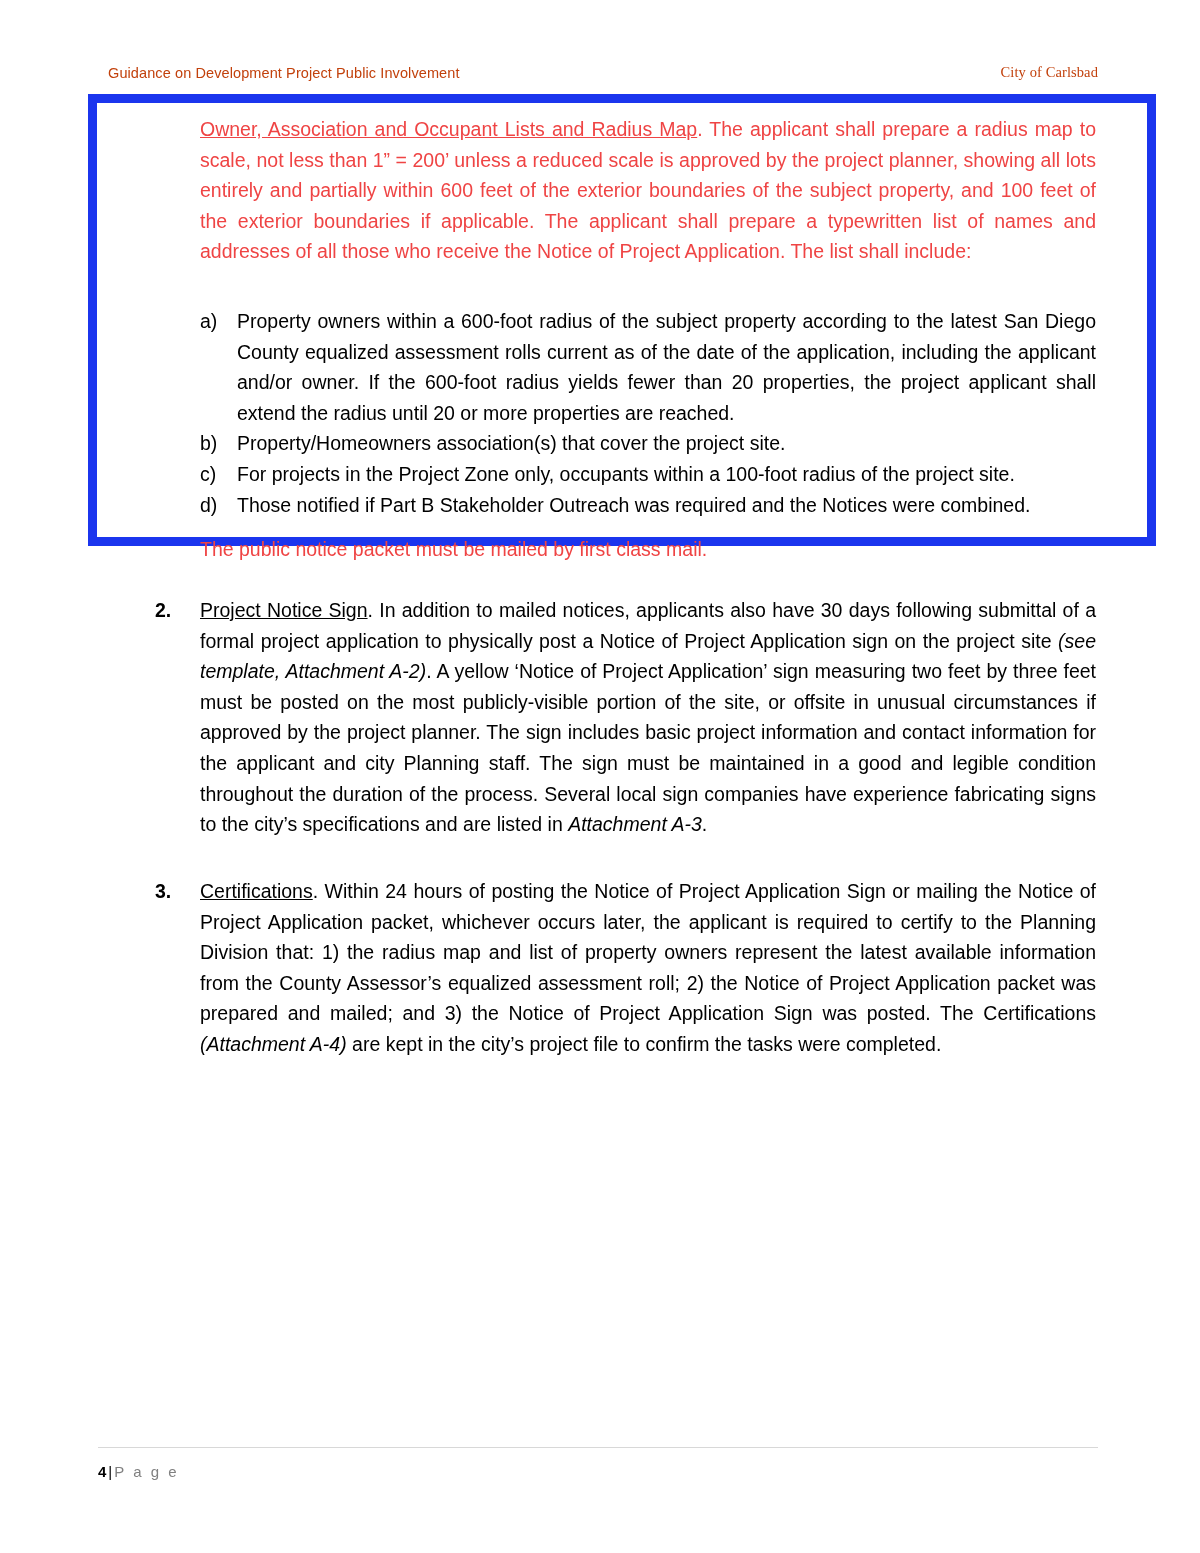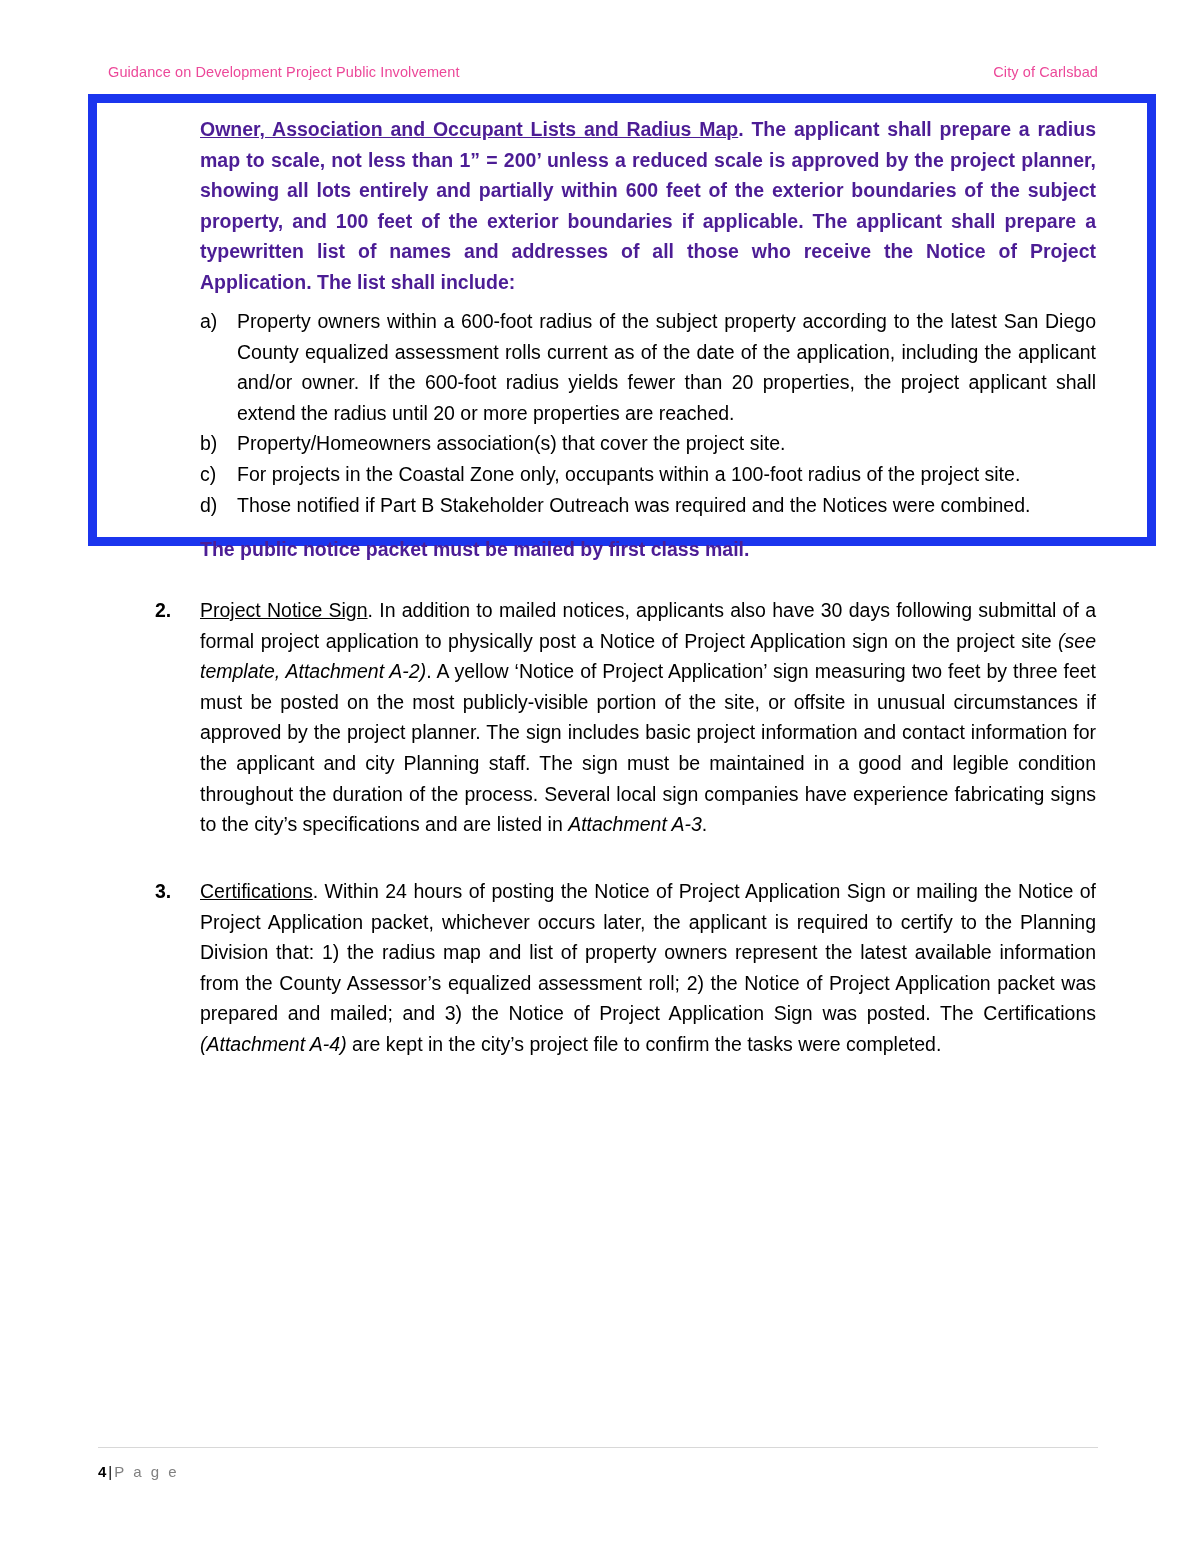--- a/index.html
+++ b/index.html
@@ -23,27 +23,27 @@
   
   .doc-header {
     position: absolute;
     left: 108px;
     top: 64px;
     width: 990px;
     display: flex;
     justify-content: space-between;
     align-items: flex-end;
     font-size: 14.5px;
-    color: #ec4899;
+    color: #c2410c;
     letter-spacing: 0.1px;
     padding-bottom: 18px;
     border-bottom: 1.5px solid #d8d8d8;
   }
   .doc-header .left  { white-space: nowrap; }
-  .doc-header .right { white-space: nowrap; }
+  .doc-header .right { white-space: nowrap; font-family: Liberation Serif, serif; }
 
   
   .blue-box {
     position: absolute;
     left: 88px;
     top: 94px;
     width: 1068px;
     height: 452px;
     border: 9px solid #1B35EE;
     background: #ffffff;
@@ -55,22 +55,21 @@
     position: absolute;
     left: 0;
     top: 0;
     width: 1200px;
   }
   p.body {
     margin: 0;
     font-size: 19.5px;
     line-height: 30.6px;
     text-align: justify;
-    color: #4c1d95;
-    font-weight: bold;
+    color: #ef4444;
   }
   .u { text-decoration: underline; }
   .b { font-weight: normal; }
   .i { font-style: italic; }
 
   
   .intro-para {
     position: absolute;
     left: 200px;
     top: 114px;
@@ -172,21 +171,21 @@
       <div class="letter-item">
         <span class="marker">a)</span>
         <span class="txt">Property owners within a 600-foot radius of the subject property according to the latest San Diego County equalized assessment rolls current as of the date of the application, including the applicant and/or owner. If the 600-foot radius yields fewer than 20 properties, the project applicant shall extend the radius until 20 or more properties are reached.</span>
       </div>
       <div class="letter-item">
         <span class="marker">b)</span>
         <span class="txt">Property/Homeowners association(s) that cover the project site.</span>
       </div>
       <div class="letter-item">
         <span class="marker">c)</span>
-        <span class="txt">For projects in the Coastal Zone only, occupants within a 100-foot radius of the project site.</span>
+        <span class="txt">For projects in the Project Zone only, occupants within a 100-foot radius of the project site.</span>
       </div>
       <div class="letter-item">
         <span class="marker">d)</span>
         <span class="txt">Those notified if Part B Stakeholder Outreach was required and the Notices were combined.</span>
       </div>
     </div>
 
     <p class="body mail-para">The public notice packet must be mailed by first class mail.</p>
 
     <div class="num-item" id="item-2">

